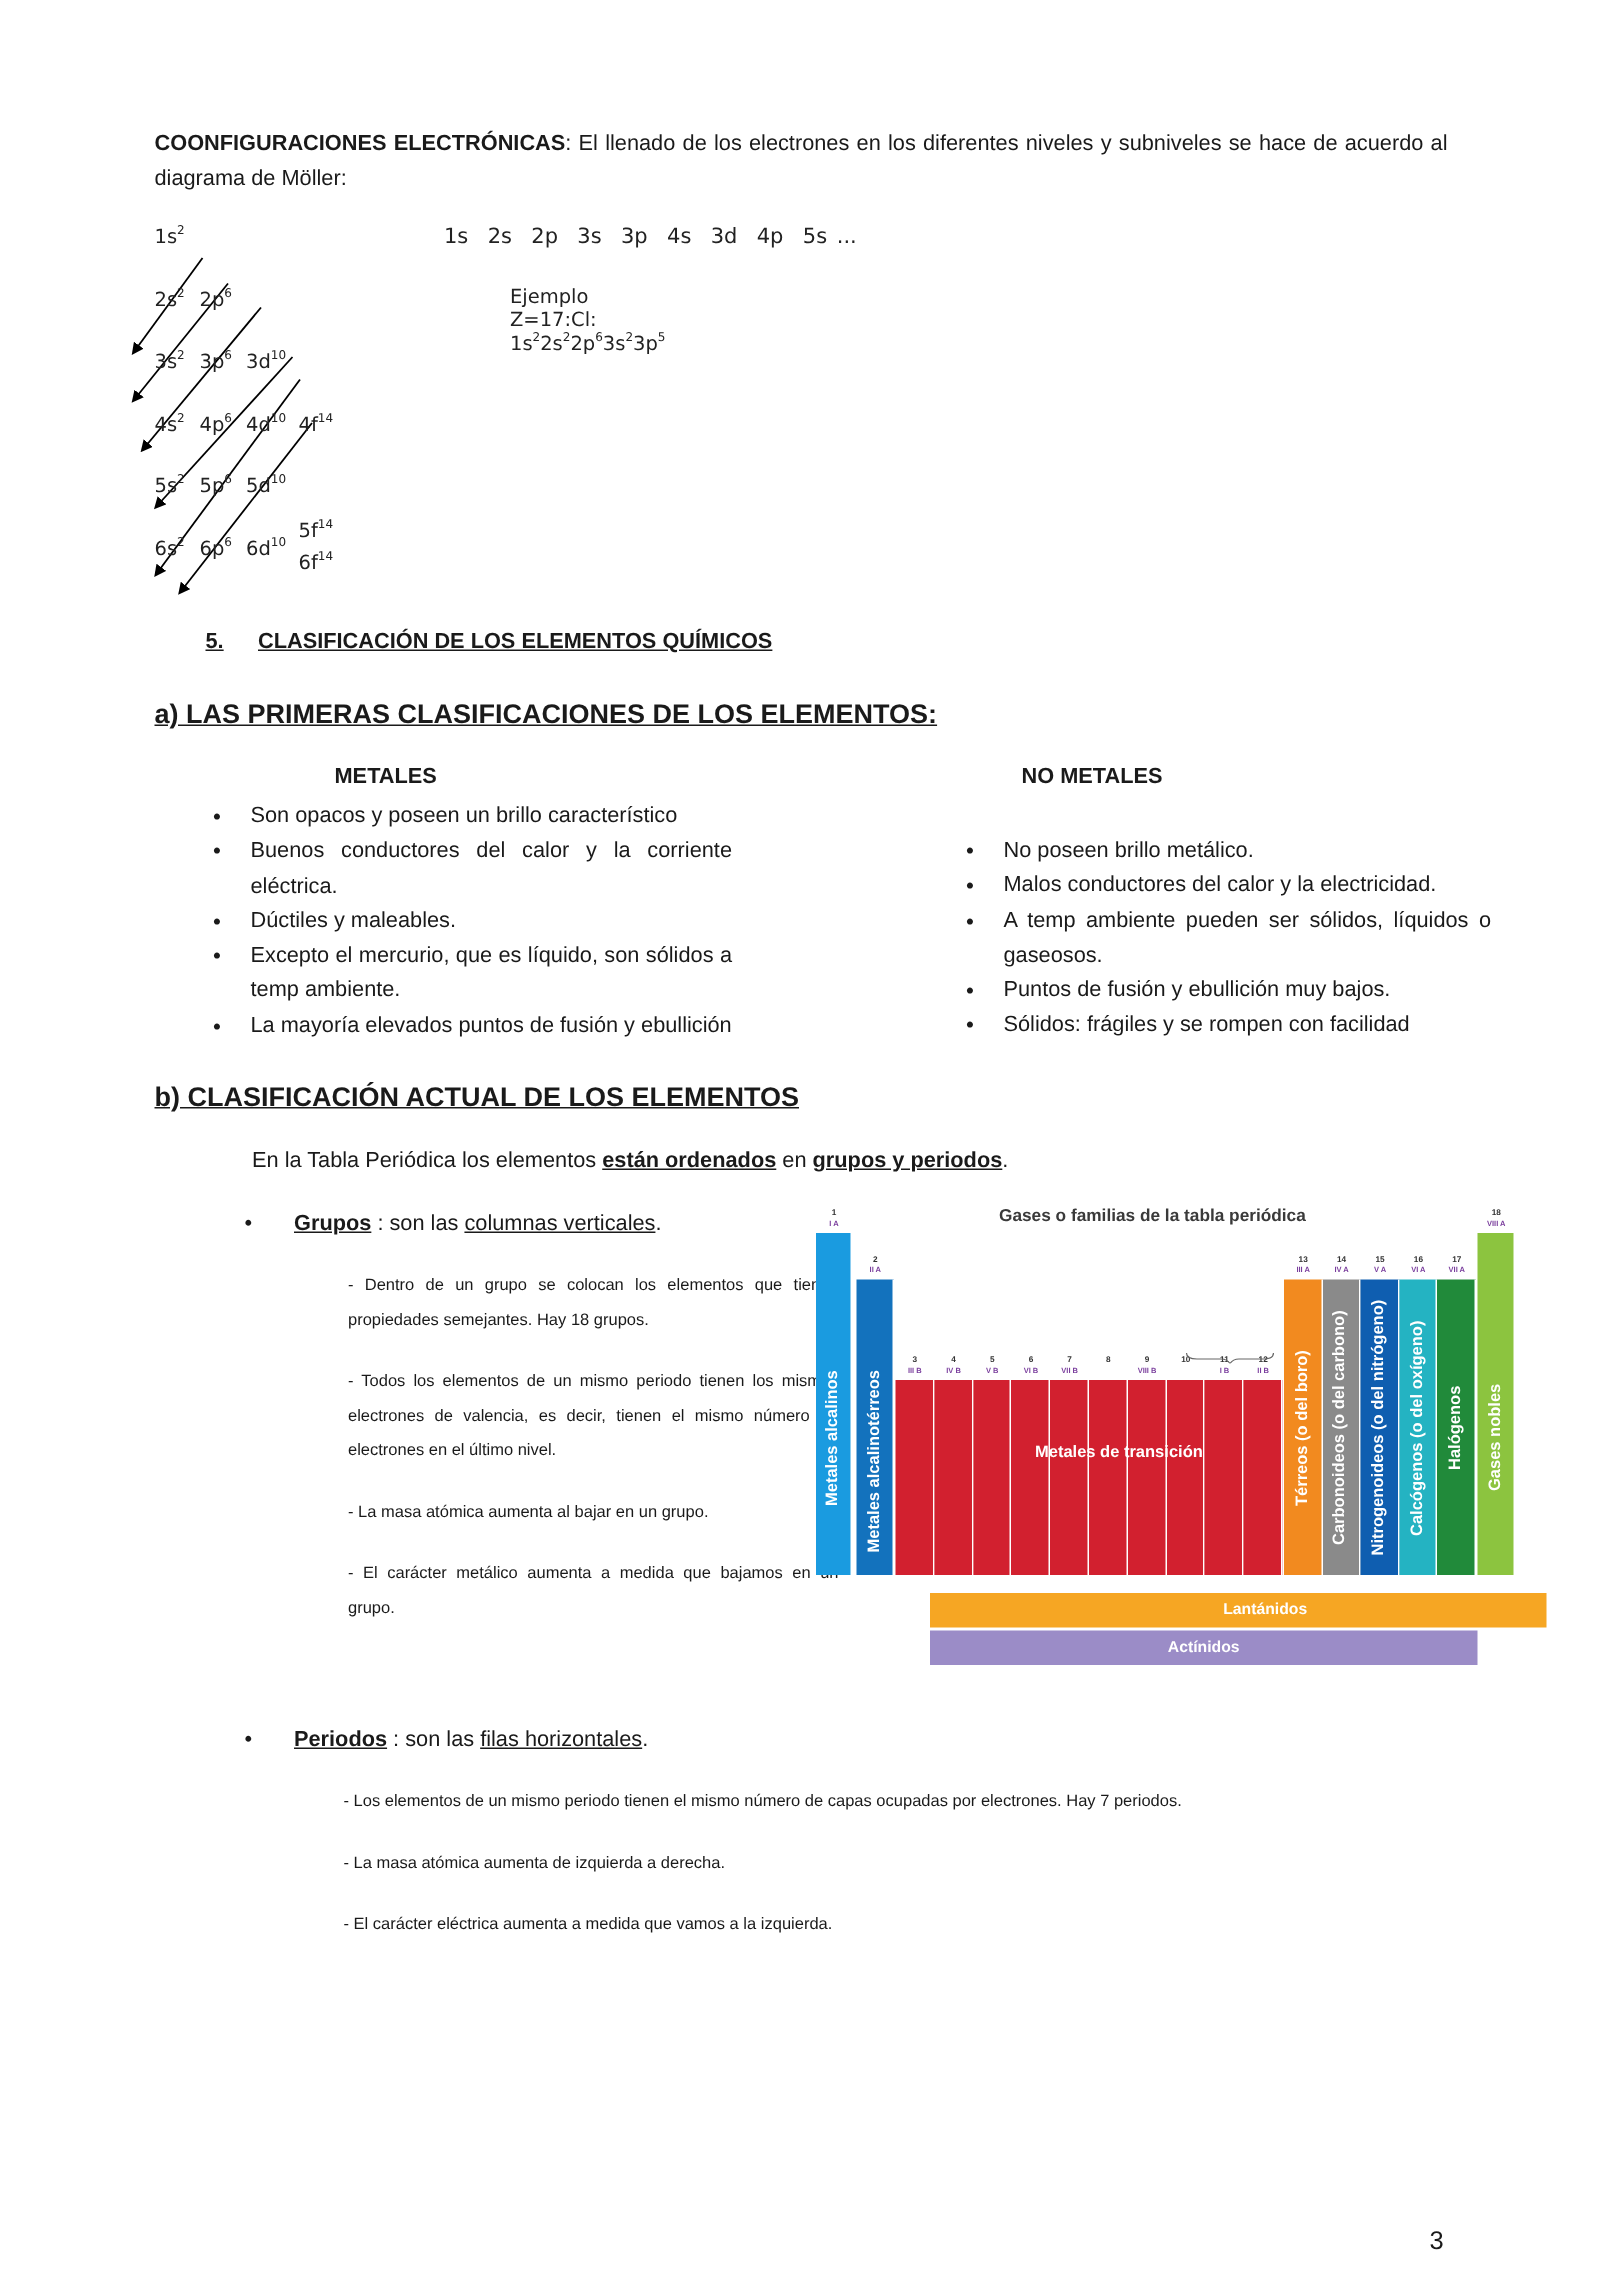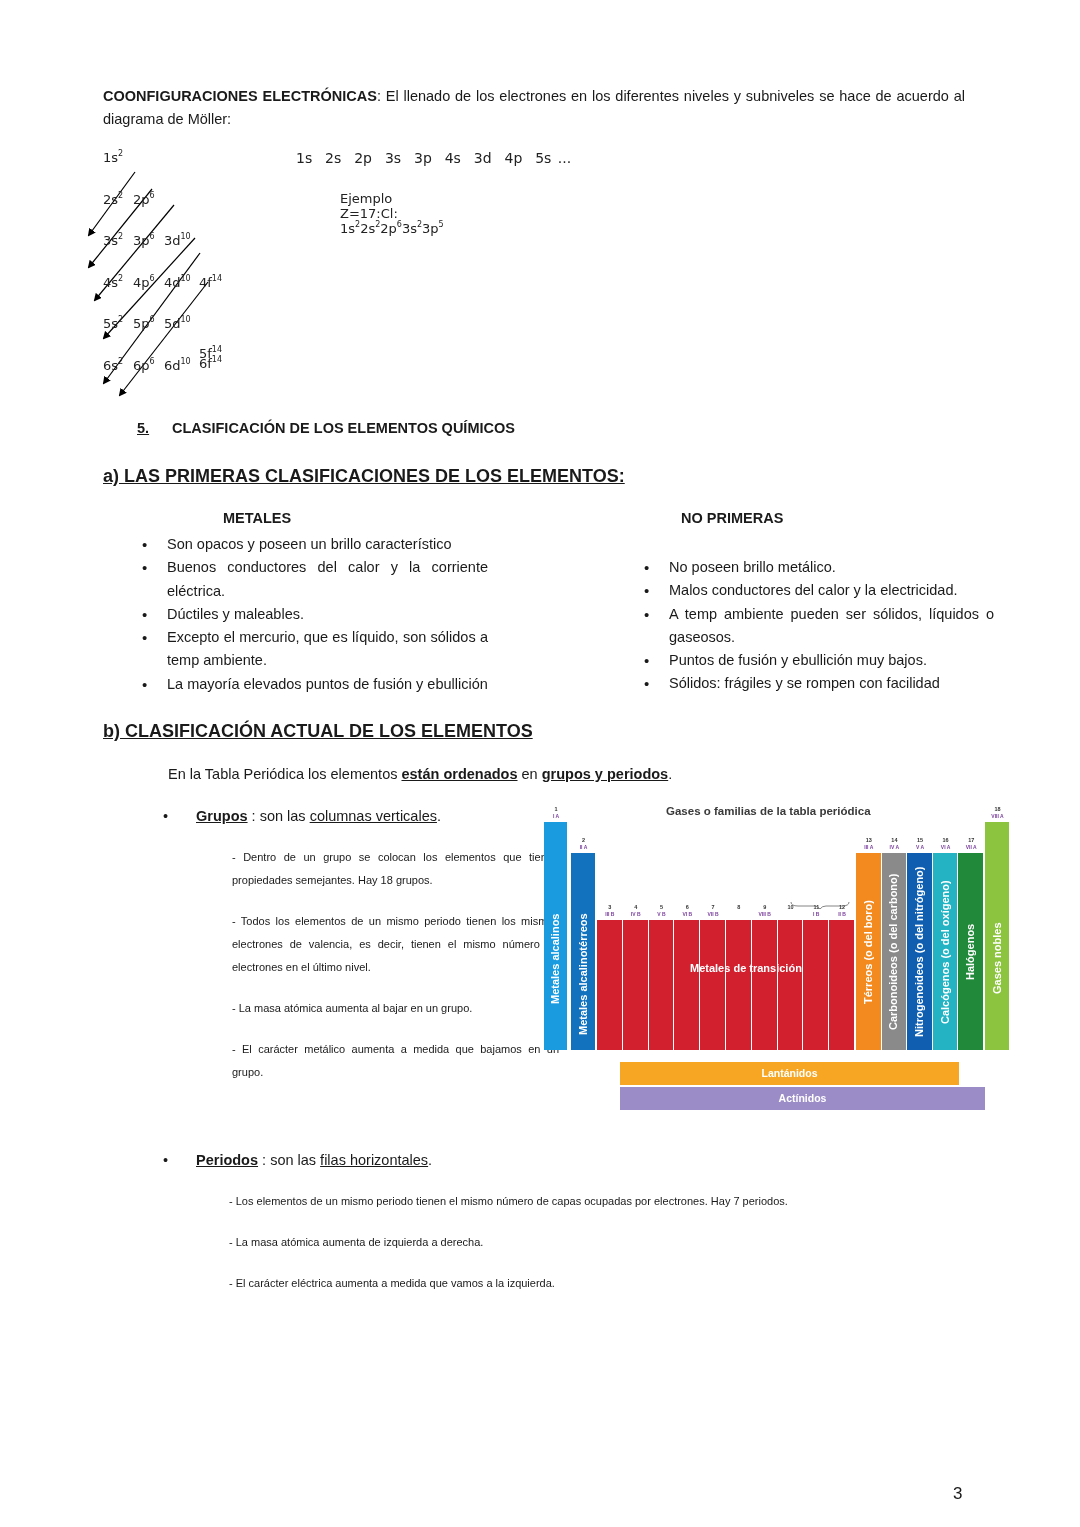--- a/index.html
+++ b/index.html
@@ -17,21 +17,21 @@
   #intro { left: 103px; top: 85px; width: 862px; text-align: justify; }
 
   
   .comic { font-family: "DejaVu Sans", sans-serif; font-size: 13px; color: #222; }
   .orb sup { font-size: 8px; position: relative; top: -1px; }
   #moller-svg { left: 80px; top: 140px; }
 
   
   #sec5 { left: 137px; top: 420px; font-size: 14.5px; font-weight: bold; }
   #sec5 .num { text-decoration: underline; display: inline-block; width: 35px; }
-  #sec5 .title { }
+  #sec5 .title { text-decoration: underline; }
   .h2 { font-size: 18px; font-weight: bold; text-decoration: underline; }
   #h2a { left: 103px; top: 466px; }
   #h2b { left: 103px; top: 721px; }
 
   
   .col-title { font-size: 14.5px; font-weight: bold; }
   ul.bul { list-style: none; margin: 0; padding: 0; }
   ul.bul li { position: relative; padding-left: 27px; font-size: 14.5px; line-height: 23.3px; text-align: justify; }
   ul.bul li::before { content: "\2022"; position: absolute; left: 2px; top: 0; font-size: 15px; }
   #metales-list { left: 140px; top: 533px; width: 348px; }
@@ -97,21 +97,21 @@
       <span class="orb" style="position: absolute; left: 30px; top: 124.5px; white-space: nowrap;">4p<sup>6</sup></span>
       <span class="orb" style="position: absolute; left: 61px; top: 124.5px; white-space: nowrap;">4d<sup>10</sup></span>
       <span class="orb" style="position: absolute; left: 96px; top: 124.5px; white-space: nowrap;">4f<sup>14</sup></span>
       <span class="orb" style="position: absolute; left: 0px; top: 166px; white-space: nowrap;">5s<sup>2</sup></span>
       <span class="orb" style="position: absolute; left: 30px; top: 166px; white-space: nowrap;">5p<sup>6</sup></span>
       <span class="orb" style="position: absolute; left: 61px; top: 166px; white-space: nowrap;">5d<sup>10</sup></span>
       <span class="orb" style="position: absolute; left: 96px; top: 166px; white-space: nowrap; margin-top: 30px;">5f<sup>14</sup></span>
       <span class="orb" style="position: absolute; left: 0px; top: 207.5px; white-space: nowrap;">6s<sup>2</sup></span>
       <span class="orb" style="position: absolute; left: 30px; top: 207.5px; white-space: nowrap;">6p<sup>6</sup></span>
       <span class="orb" style="position: absolute; left: 61px; top: 207.5px; white-space: nowrap;">6d<sup>10</sup></span>
-      <span class="orb" style="position: absolute; left: 96px; top: 206px; white-space: nowrap;">6f<sup>14</sup></span>
+      <span class="orb" style="position: absolute; left: 96px; top: 217px; white-space: nowrap;">6f<sup>14</sup></span>
     </div>
   <div class="abs comic" style="left:296px;top:150px;font-size:14px;word-spacing:2px;white-space:pre;">1s  2s  2p  3s  3p  4s  3d  4p  5s ...</div>
   <div class="abs comic" style="left:340px;top:191px;font-size:13px;">
     <span>Ejemplo Z=17:Cl: </span><span id="example-config" class="orb">1s<sup>2</sup>2s<sup>2</sup>2p<sup>6</sup>3s<sup>2</sup>3p<sup>5</sup></span>
   </div>
 </div>
 
 <div id="sec5" class="abs">
   <span class="num">5.</span><span class="title">CLASIFICACIÓN DE LOS ELEMENTOS QUÍMICOS</span>
 </div>
@@ -120,21 +120,21 @@
 
 <div class="abs col-title" style="left:223px;top:510px;">METALES</div>
 <ul id="metales-list" class="abs bul">
   <li>Son opacos y poseen un brillo característico</li>
   <li>Buenos conductores del calor y la corriente eléctrica.</li>
   <li>Dúctiles y maleables.</li>
   <li>Excepto el mercurio, que es líquido, son sólidos a temp ambiente.</li>
   <li>La mayoría elevados puntos de fusión y ebullición</li>
 </ul>
 
-<div class="abs col-title" style="left:681px;top:510px;">NO PRIMERAS</div>
+<div class="abs col-title" style="left:681px;top:510px;">NO METALES</div>
 <ul id="nometales-list" class="abs bul">
   <li>No poseen brillo metálico.</li>
   <li>Malos conductores del calor y la electricidad.</li>
   <li>A temp ambiente pueden ser sólidos, líquidos o gaseosos.</li>
   <li>Puntos de fusión y ebullición muy bajos.</li>
   <li>Sólidos: frágiles y se rompen con facilidad</li>
 </ul>
 
 <div id="h2b" class="abs h2">b) CLASIFICACIÓN ACTUAL DE LOS ELEMENTOS</div>
 
@@ -216,21 +216,21 @@
       <div class="vlabel" style="left: 424.2px; top: 179.5px;">Halógenos</div>
       <div class="bar" style="left: 445px; top: 22px; width: 25px; height: 228px; background: rgb(140, 196, 63);"></div>
       <div class="gnum" style="left: 444.5px; top: 6px;">18</div>
       <div class="groman" style="left: 444.5px; top: 13px;">VIII A</div>
       <div class="vlabel" style="left: 450.5px; top: 194px;">Gases nobles</div>
     </div>
   <div id="trans-label" style="left:134px;top:162px;">Metales de transición</div>
   <svg class="abs" style="left:250px;top:99px;" width="60" height="10">
     <path d="M1,3 Q1,7 8,7 L24,7 Q28,7 30,10 Q32,7 36,7 L52,7 Q59,7 59,3" fill="none" stroke="#666" stroke-width="0.8"></path>
   </svg>
-  <div class="hbar" style="left: 80px; top: 262px; width: 339px; background: rgb(246, 166, 35);"><span>Lantánidos</span></div>
+  <div class="hbar" style="left: 80px; top: 262px; width: 375px; background: rgb(246, 166, 35); padding-left: 36px;"><span>Lantánidos</span></div>
   <div class="hbar" style="left: 80px; top: 287px; width: 365px; background: rgb(155, 140, 199);"><span>Actínidos</span></div>
 </div>
 
 <div id="periodos-bullet" class="abs txt">
   <span style="position:absolute;left:0;top:0;">•</span>
   <span style="padding-left:33px;white-space:nowrap;">
     <span class="bold u">Periodos</span><span> : son las </span><span class="u">filas horizontales</span><span>.</span>
   </span>
 </div>
 <div id="periodos-paras" class="abs para" style="text-align:left;">

